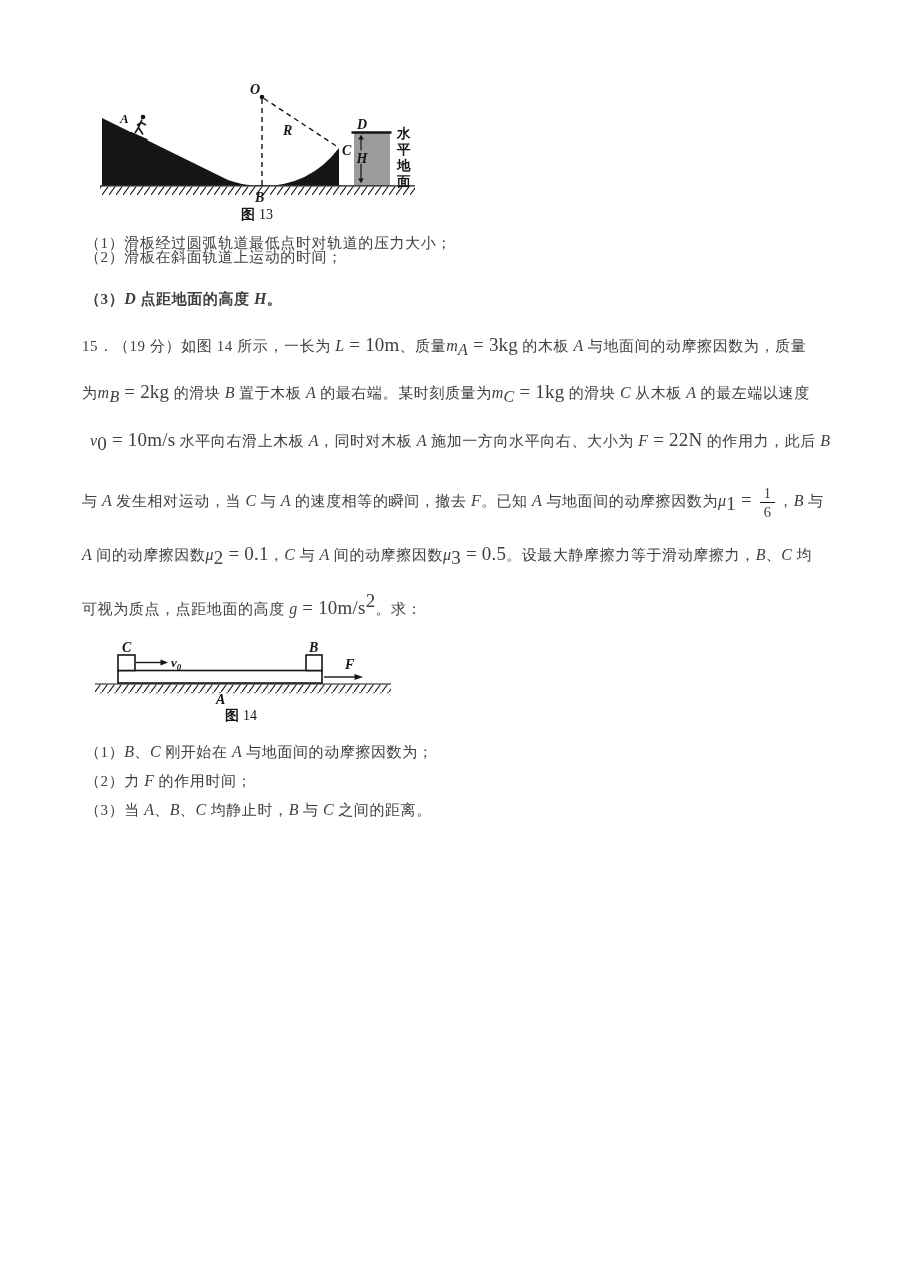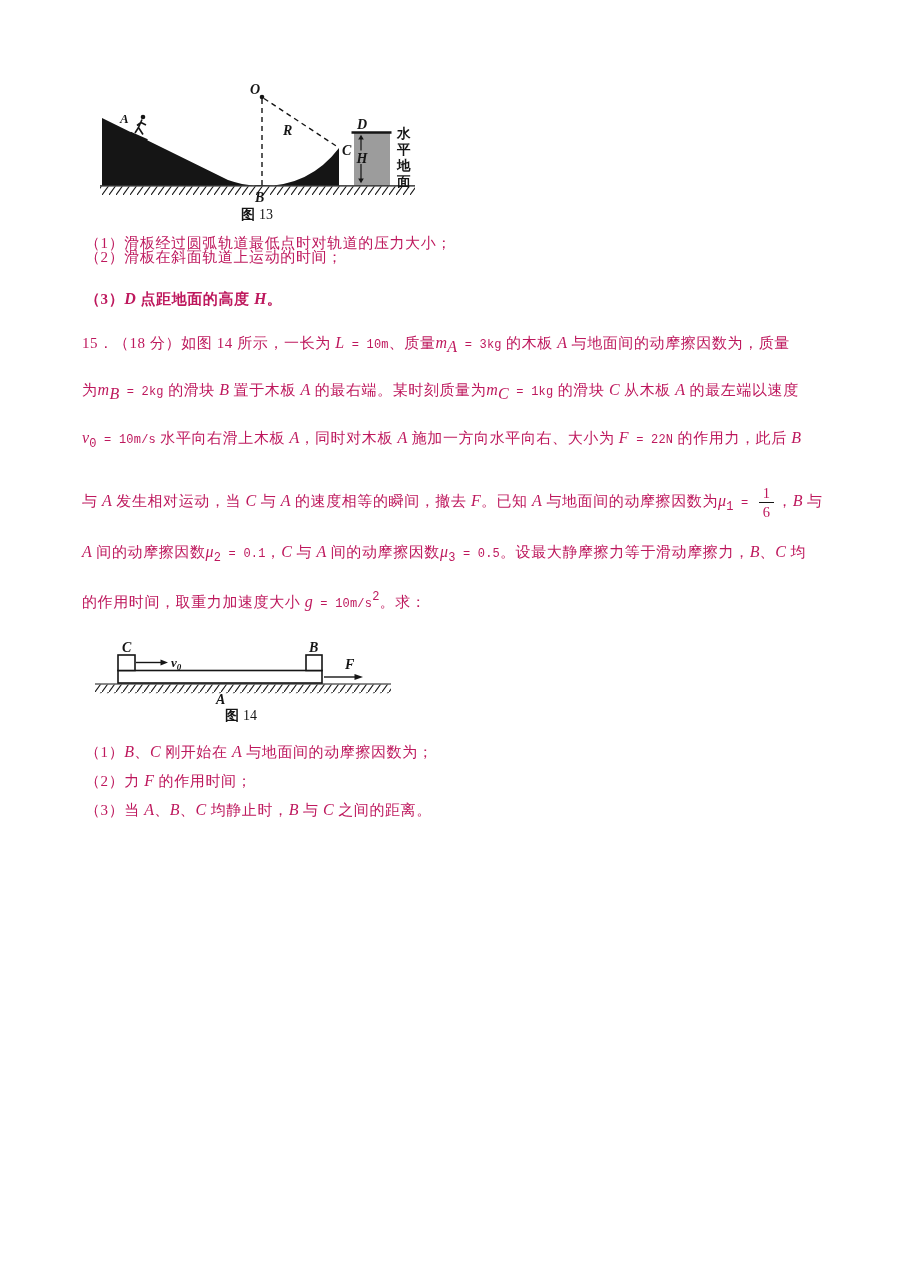--- a/index.html
+++ b/index.html
@@ -3,24 +3,24 @@
 <meta charset="utf-8">
 <style>
   html,body{margin:0;padding:0;}
   body{
     width:900px;height:1273px;background:#ffffff;position:relative;
     font-family:"Liberation Serif","DejaVu Serif",serif;color:#151515;
     -webkit-font-smoothing:antialiased;
   }
   .line{
     position:absolute;white-space:pre;font-size:15px;letter-spacing:0.6px;
-    color:#be185d;font-family:"Liberation Serif","DejaVu Serif",serif;
+    color:#404040;font-family:"Liberation Serif","DejaVu Serif",serif;
   }
   .line .it{font-family:"Liberation Serif","DejaVu Serif",serif;font-style:italic;font-size:16px;letter-spacing:0.2px;}
-  .line .rm{font-family:Liberation Mono, monospace;font-size:12px;letter-spacing:0.2px;}
+  .line .rm{font-family:Liberation Serif, serif;font-size:19px;letter-spacing:0.2px;}
   .line sub{font-size:10px;vertical-align:-3.5px;letter-spacing:0;}
   .line sup{font-size:10px;vertical-align:6.5px;letter-spacing:0;}
   .frac{
     display:inline-block;vertical-align:middle;text-align:center;
     font-family:"Liberation Serif","DejaVu Serif",serif;font-size:14.5px;
     line-height:1.12;margin:0 3px;letter-spacing:0;
   }
   .frac .fn{display:block;border-bottom:1.3px solid #151515;padding:0 4px 1px;}
   .frac .fd{display:block;padding-top:1px;}
   svg{position:absolute;overflow:visible;}
@@ -77,26 +77,26 @@
     <text class="cjkv" x="302" y="92">地</text>
     <text class="cjkv" x="302" y="108">面</text>
   </g>
   <text class="cap" x="146" y="141"><tspan class="capb">图</tspan><tspan dx="4">13</tspan></text>
 </svg>
 
 <div class="line" style="left:85px;top:234px;"><span>（1）滑板经过圆弧轨道最低点时对轨道的压力大小；</span></div>
 <div class="line" style="left:85px;top:248px;"><span>（2）滑板在斜面轨道上运动的时间；</span></div>
 <div class="line" style="left:85px;top:290px;font-weight:bold;"><span>（3）</span><span class="it">D</span><span> 点距地面的高度 </span><span class="it">H</span><span>。</span></div>
 
-<div class="line" style="left:82px;top:334px;"><span>15．（18 分）如图 14 所示，一长为 </span><span class="it">L</span><span class="rm"> = 10m</span><span>、质量</span><span class="it">m</span><sub class="it">A</sub><span class="rm"> = 3kg</span><span> 的木板 </span><span class="it">A</span><span> 与地面间的动摩擦因数为，质量</span></div>
+<div class="line" style="left:82px;top:334px;"><span>15．（19 分）如图 14 所示，一长为 </span><span class="it">L</span><span class="rm"> = 10m</span><span>、质量</span><span class="it">m</span><sub class="it">A</sub><span class="rm"> = 3kg</span><span> 的木板 </span><span class="it">A</span><span> 与地面间的动摩擦因数为，质量</span></div>
 <div class="line" style="left:82px;top:381px;"><span>为</span><span class="it">m</span><sub class="it">B</sub><span class="rm"> = 2kg</span><span> 的滑块 </span><span class="it">B</span><span> 置于木板 </span><span class="it">A</span><span> 的最右端。某时刻质量为</span><span class="it">m</span><sub class="it">C</sub><span class="rm"> = 1kg</span><span> 的滑块 </span><span class="it">C</span><span> 从木板 </span><span class="it">A</span><span> 的最左端以速度</span></div>
-<div class="line" style="left:82px;top:429px;"><span class="it">v</span><sub class="rm">0</sub><span class="rm"> = 10m/s</span><span> 水平向右滑上木板 </span><span class="it">A</span><span>，同时对木板 </span><span class="it">A</span><span> 施加一方向水平向右、大小为 </span><span class="it">F</span><span class="rm"> = 22N</span><span> 的作用力，此后 </span><span class="it">B</span></div>
+<div class="line" style="left:90px;top:429px;"><span class="it">v</span><sub class="rm">0</sub><span class="rm"> = 10m/s</span><span> 水平向右滑上木板 </span><span class="it">A</span><span>，同时对木板 </span><span class="it">A</span><span> 施加一方向水平向右、大小为 </span><span class="it">F</span><span class="rm"> = 22N</span><span> 的作用力，此后 </span><span class="it">B</span></div>
 <div class="line" style="left:82px;top:485px;"><span>与 </span><span class="it">A</span><span> 发生相对运动，当 </span><span class="it">C</span><span> 与 </span><span class="it">A</span><span> 的速度相等的瞬间，撤去 </span><span class="it">F</span><span>。已知 </span><span class="it">A</span><span> 与地面间的动摩擦因数为</span><span class="it">μ</span><sub class="rm">1</sub><span class="rm"> = </span><span class="frac"><span class="fn">1</span><span class="fd">6</span></span><span>，</span><span class="it">B</span><span> 与</span></div>
 <div class="line" style="left:82px;top:543px;"><span class="it">A</span><span> 间的动摩擦因数</span><span class="it">μ</span><sub class="rm">2</sub><span class="rm"> = 0.1</span><span>，</span><span class="it">C</span><span> 与 </span><span class="it">A</span><span> 间的动摩擦因数</span><span class="it">μ</span><sub class="rm">3</sub><span class="rm"> = 0.5</span><span>。设最大静摩擦力等于滑动摩擦力，</span><span class="it">B</span><span>、</span><span class="it">C</span><span> 均</span></div>
-<div class="line" style="left:82px;top:590px;"><span>的作用时间，取重力加速度大小 </span><span class="it">g</span><span class="rm"> = 10m/s</span><sup class="rm">2</sup><span>。求：</span></div>
+<div class="line" style="left:82px;top:590px;"><span>可视为质点，点距地面的高度 </span><span class="it">g</span><span class="rm"> = 10m/s</span><sup class="rm">2</sup><span>。求：</span></div>
 
 <svg style="left:88px;top:638px;" width="310" height="92" viewBox="0 0 310 92">
   <defs>
     <pattern id="hatch14" patternUnits="userSpaceOnUse" width="7" height="9">
       <path d="M0,9 L6.5,0" stroke="#151515" stroke-width="1.1" fill="none"></path>
     </pattern>
   </defs>
 
   <rect x="30" y="32.5" width="204" height="12.5" fill="#ffffff" stroke="#151515" stroke-width="1.6"></rect>
 

